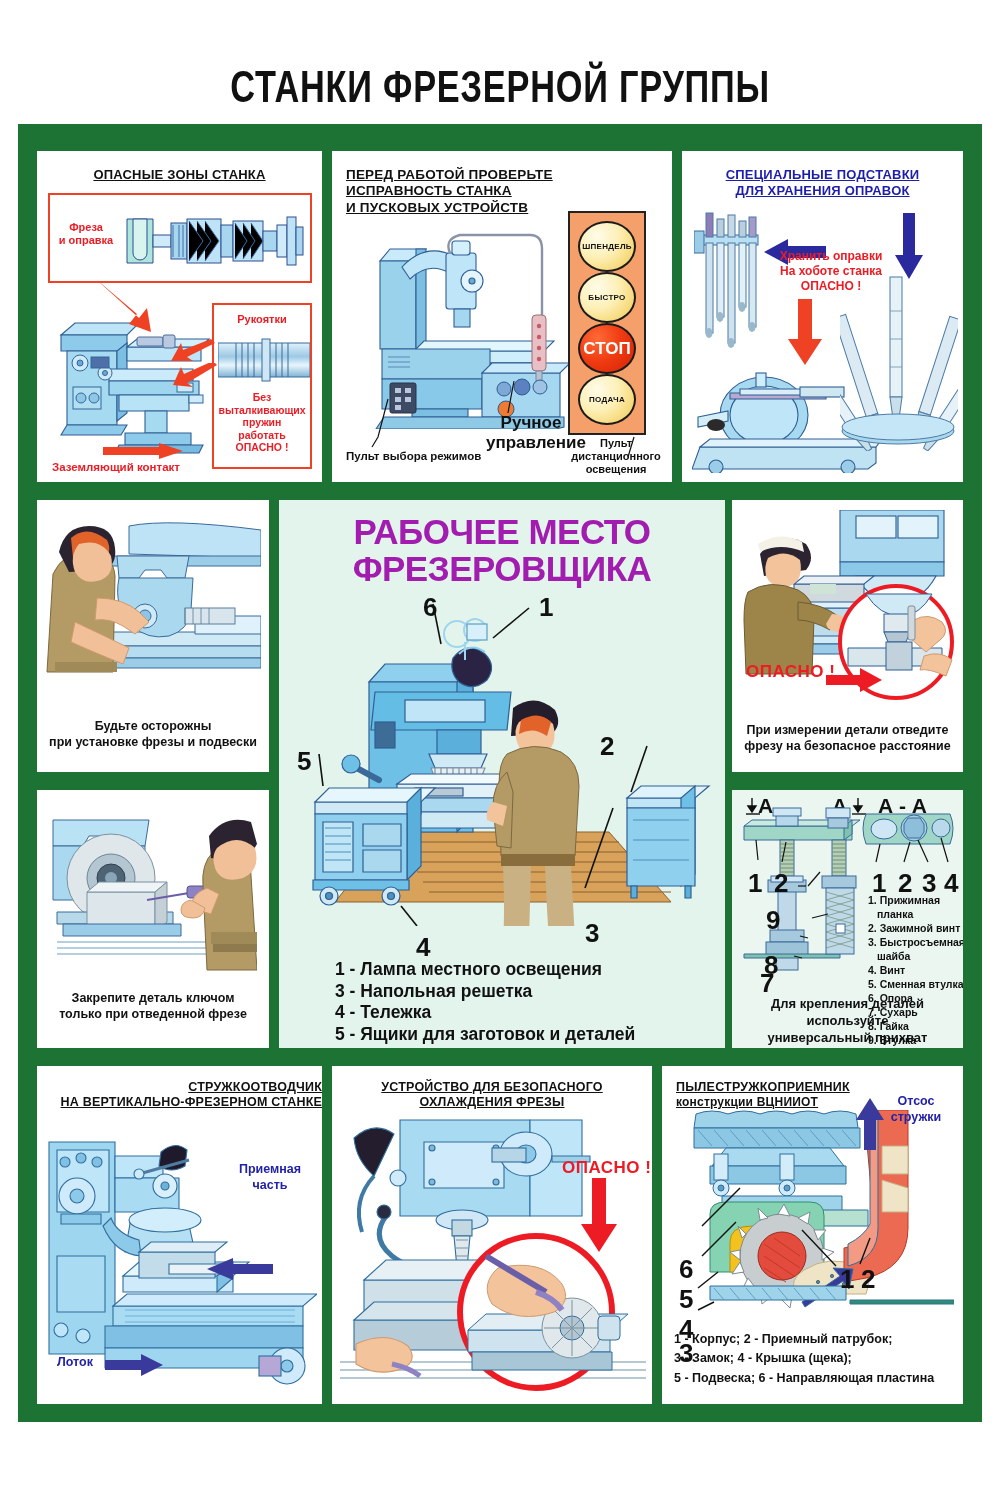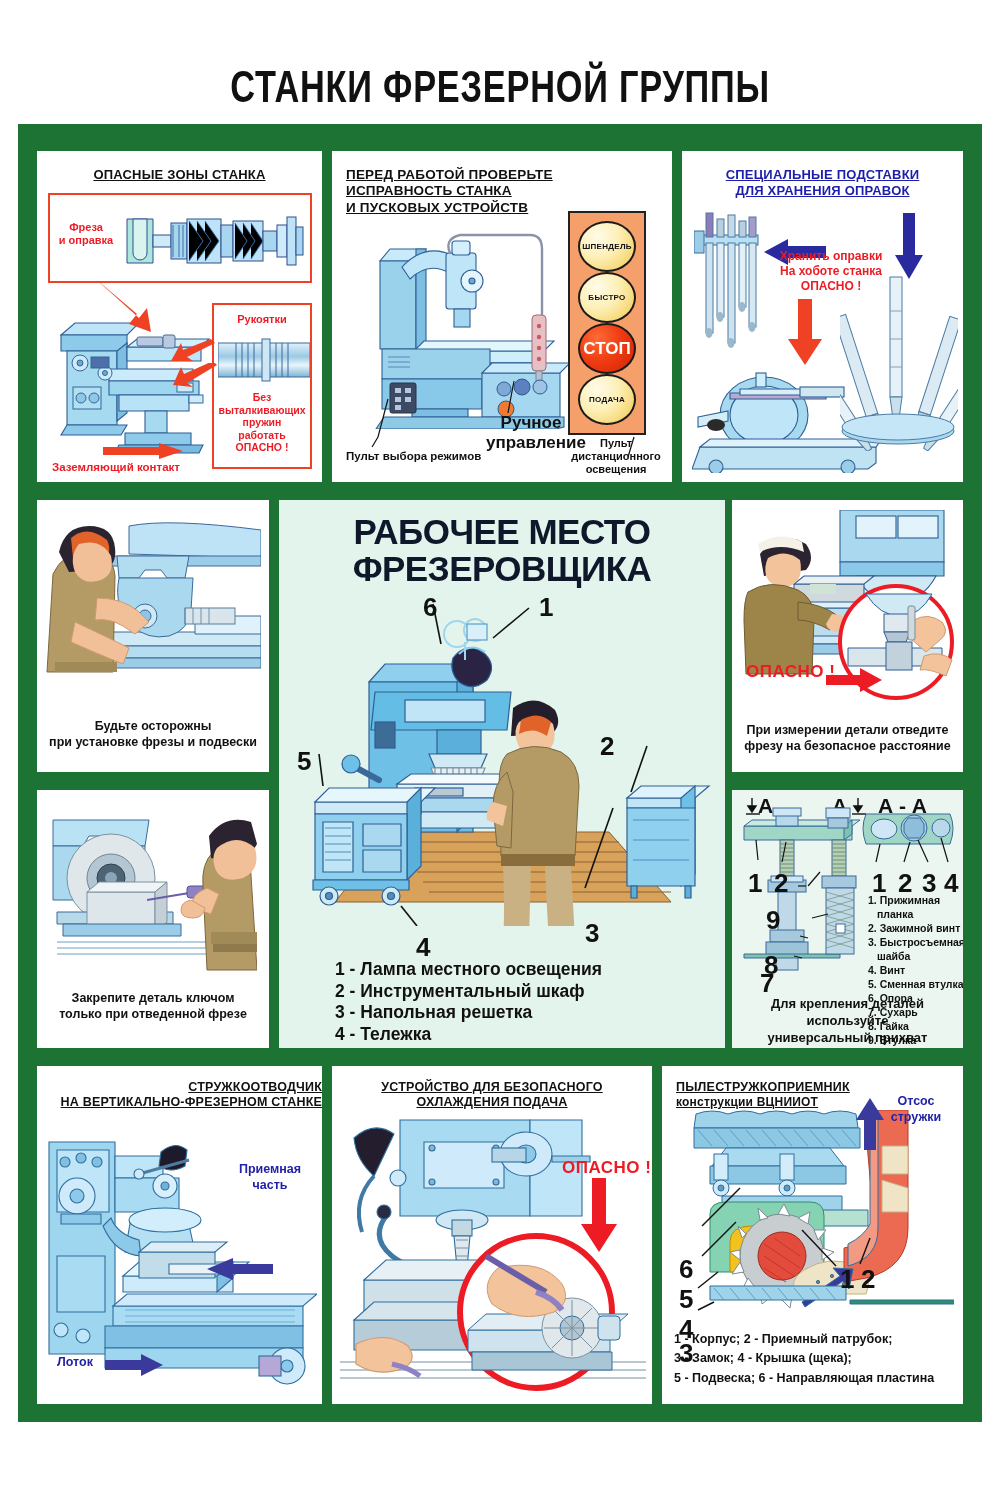--- a/index.html
+++ b/index.html
@@ -451,21 +451,21 @@
     </svg>
     <div class="cap" style="position:absolute;left:4px;top:200px;width:224px;">
       <span>Закрепите деталь ключом</span><br>
       <span>только при отведенной фрезе</span>
     </div>
   </div>
 
   <div class="panel mint" style="left:279px;top:500px;width:446px;height:548px;">
 
     <div style="position:absolute;left:0;top:14px;width:446px;text-align:center;
-                font-weight:bold;font-size:35px;line-height:1.05;color:#0f172a;letter-spacing:-0.5px;">
+                font-weight:bold;font-size:35px;line-height:1.05;color:#a21caf;letter-spacing:-0.5px;">
       <span>РАБОЧЕЕ МЕСТО</span><br>
       <span>ФРЕЗЕРОВЩИКА</span>
     </div>
 
     <svg class="art" style="left:0;top:96px;" width="446" height="330" viewBox="0 0 446 330">
 
       <path d="M112 236 L330 236 L392 306 L56 306 Z" fill="#d9a25a" stroke="#8a6131"></path>
       <g stroke="#8a6131" stroke-width="1.2" fill="none">
         <path d="M120 246 L340 246 M126 256 L352 256 M132 266 L364 266 M138 276 L374 276 M144 286 L384 286 M150 296 L392 296"></path>
       </g>
@@ -562,21 +562,20 @@
 
     <div class="num" style="left:144px;top:92px;">6</div>
     <div class="num" style="left:260px;top:92px;">1</div>
     <div class="num" style="left:321px;top:231px;">2</div>
     <div class="num" style="left:306px;top:418px;">3</div>
     <div class="num" style="left:137px;top:432px;">4</div>
     <div class="num" style="left:18px;top:246px;">5</div>
 
     <div class="legend" style="left:56px;top:459px;width:390px;">
       <div>1 - Лампа местного освещения</div>
-      <div>2 - Инструментальный шкаф</div>
       <div>3 - Напольная решетка</div>
       <div>4 - Тележка</div>
       <div>5 - Ящики для заготовок и деталей</div>
 
     </div>
   </div>
 
   <div class="panel" style="left:732px;top:500px;width:231px;height:272px;">
     <svg class="art" style="left:6px;top:10px;" width="218" height="196" viewBox="0 0 218 196">
       <rect x="0" y="0" width="218" height="196" fill="#ffffff"></rect>
@@ -817,21 +816,21 @@
 
     <div class="lab blue" style="left:20px;top:289px;font-size:12.5px;">Лоток</div>
     <svg class="art" style="left:68px;top:288px;" width="58" height="22" viewBox="0 0 58 22">
       <path d="M0 6 h36 v-6 l22 11 l-22 11 v-6 h-36 z" fill="#3a3a9c"></path>
     </svg>
   </div>
 
   <div class="panel" style="left:332px;top:1066px;width:320px;height:338px;">
     <div class="ph" style="position:absolute;left:0;top:14px;width:320px;font-size:12.5px;">
       <span>УСТРОЙСТВО ДЛЯ БЕЗОПАСНОГО</span><br>
-      <span>ОХЛАЖДЕНИЯ ПОДАЧА</span>
+      <span>ОХЛАЖДЕНИЯ ФРЕЗЫ</span>
     </div>
 
     <svg class="art" style="left:8px;top:50px;" width="306" height="284" viewBox="0 0 306 284">
       <rect x="0" y="0" width="306" height="284" fill="#ffffff"></rect>
       <g stroke="#2f6e9e" stroke-width="1.1">
 
         <path d="M60 4 h130 v96 h-130 z" fill="#a8dbf2"></path>
         <path d="M190 4 h52 v96 h-52 z" fill="#bfe5f8"></path>
         <path d="M84 26 h80 v46 h-80 z" fill="#cfeafa"></path>
         <g fill="#7fb8d8">

